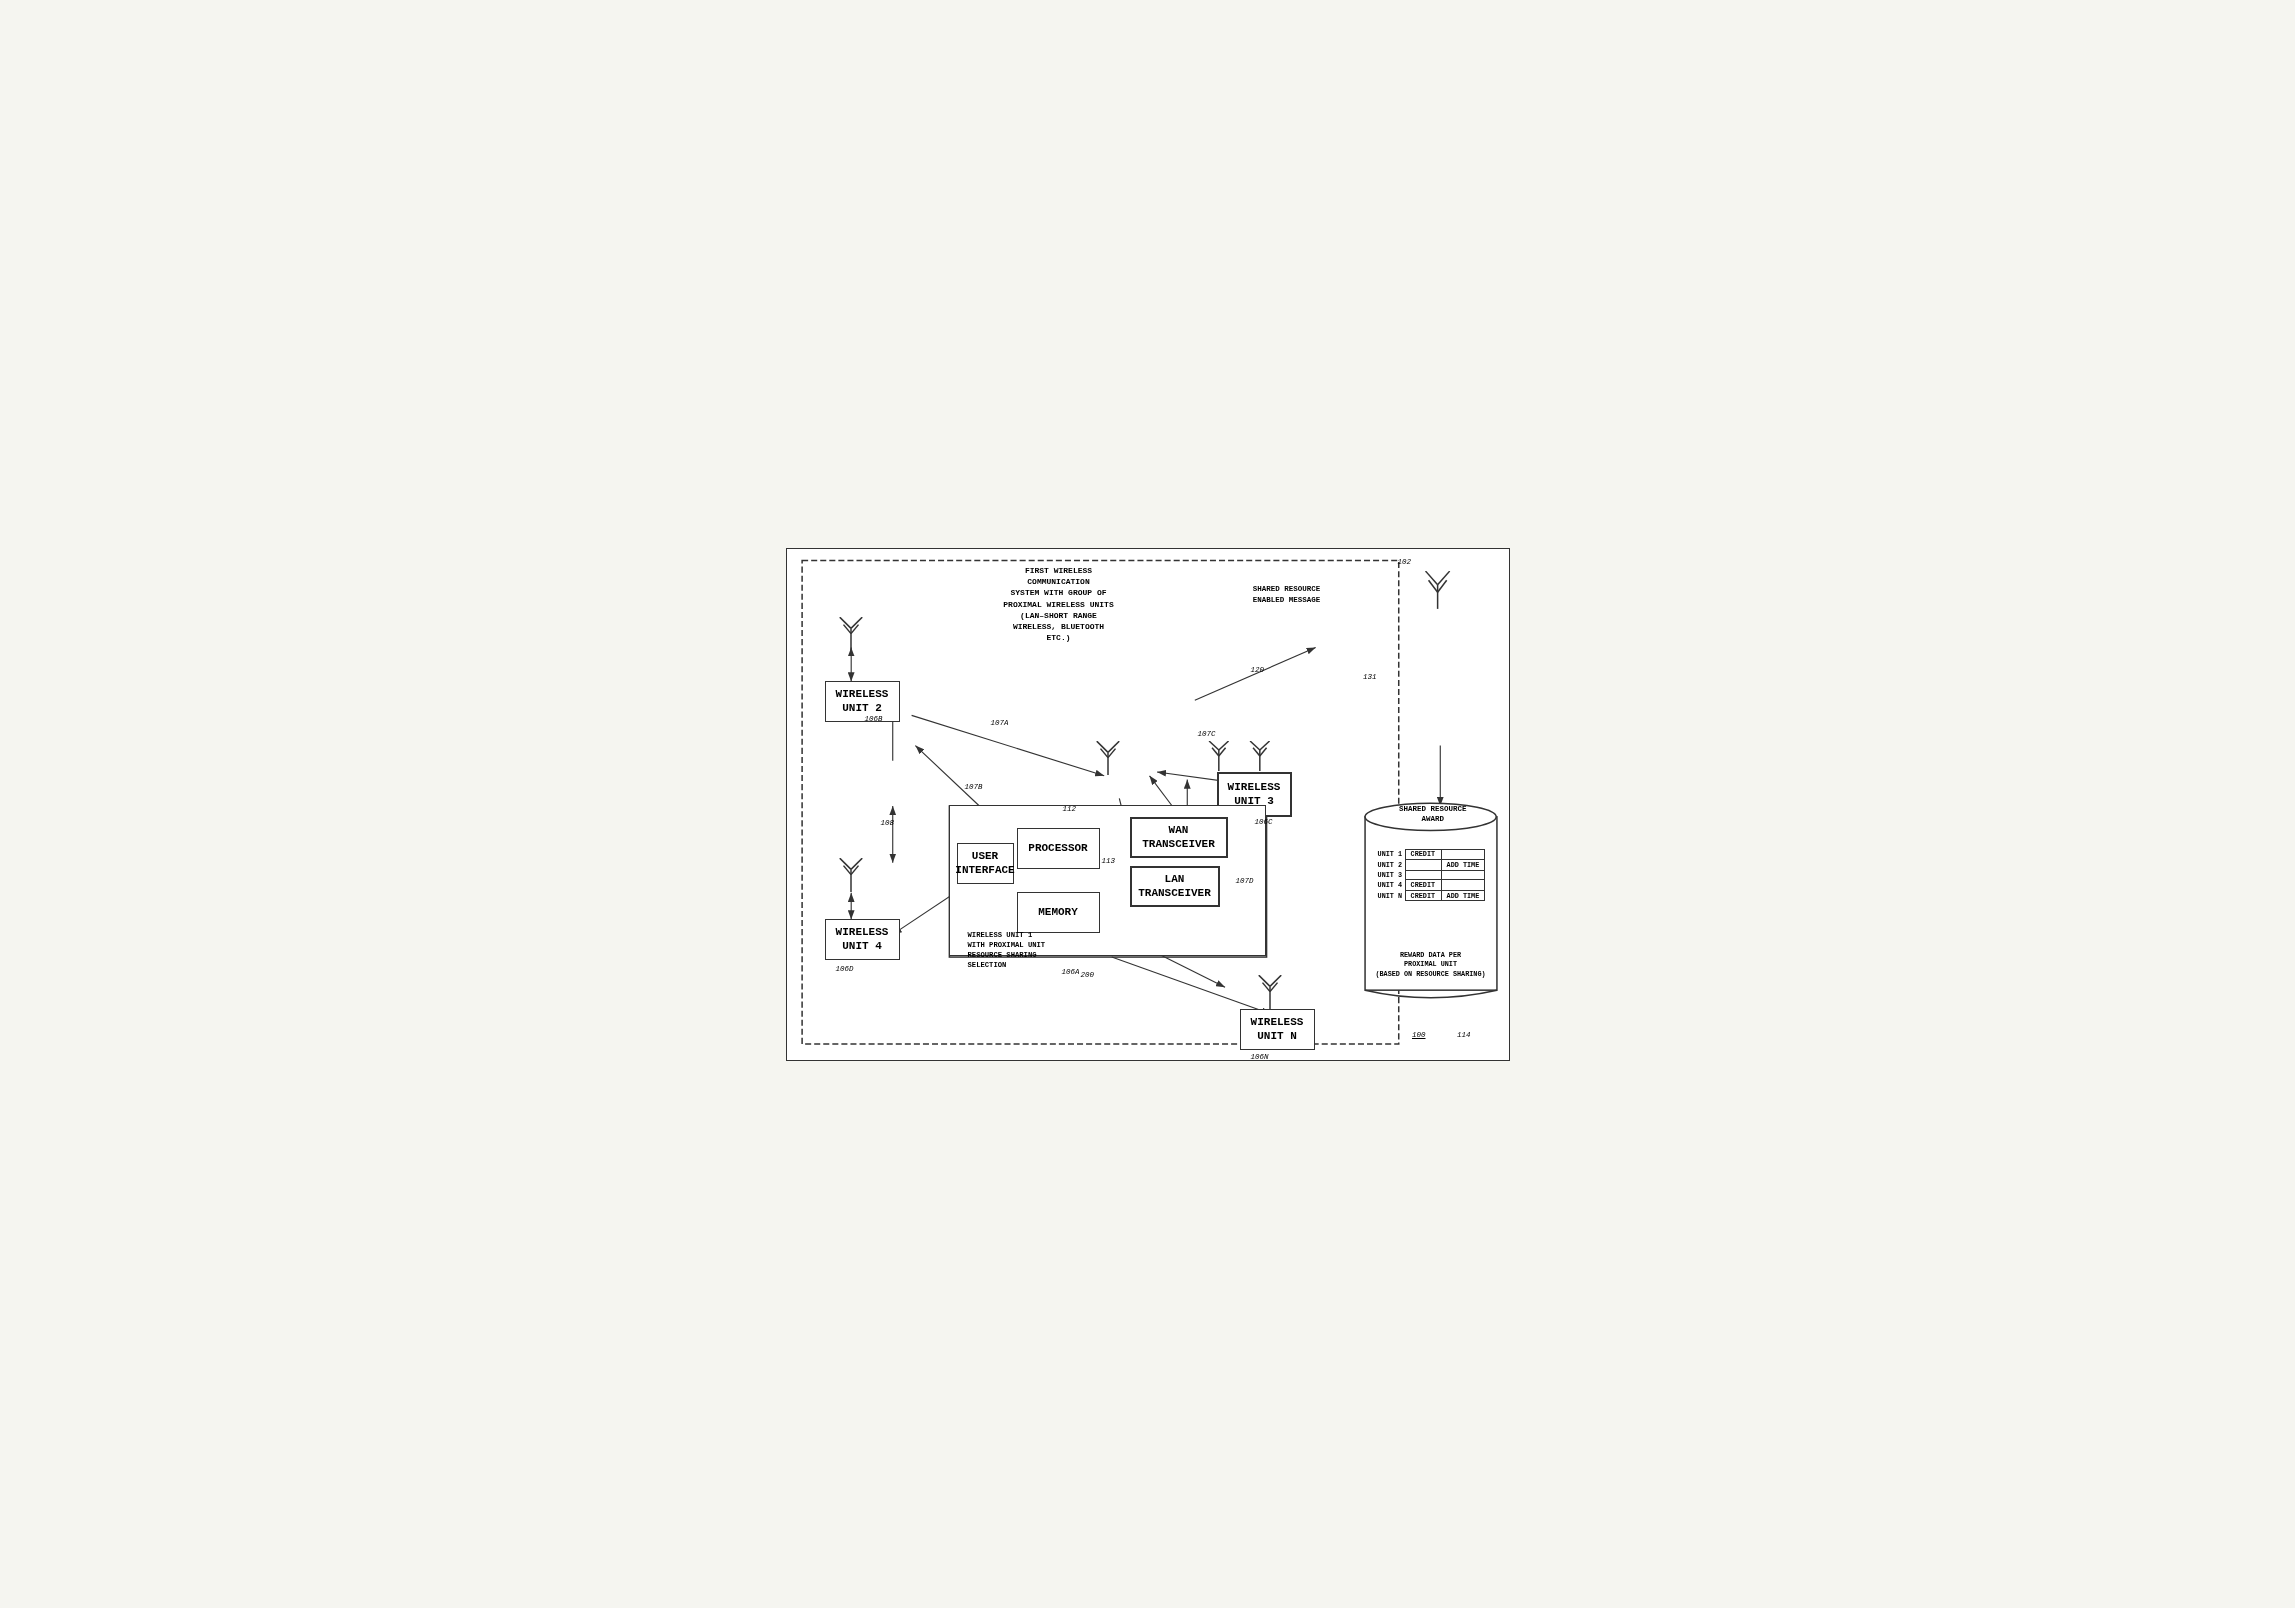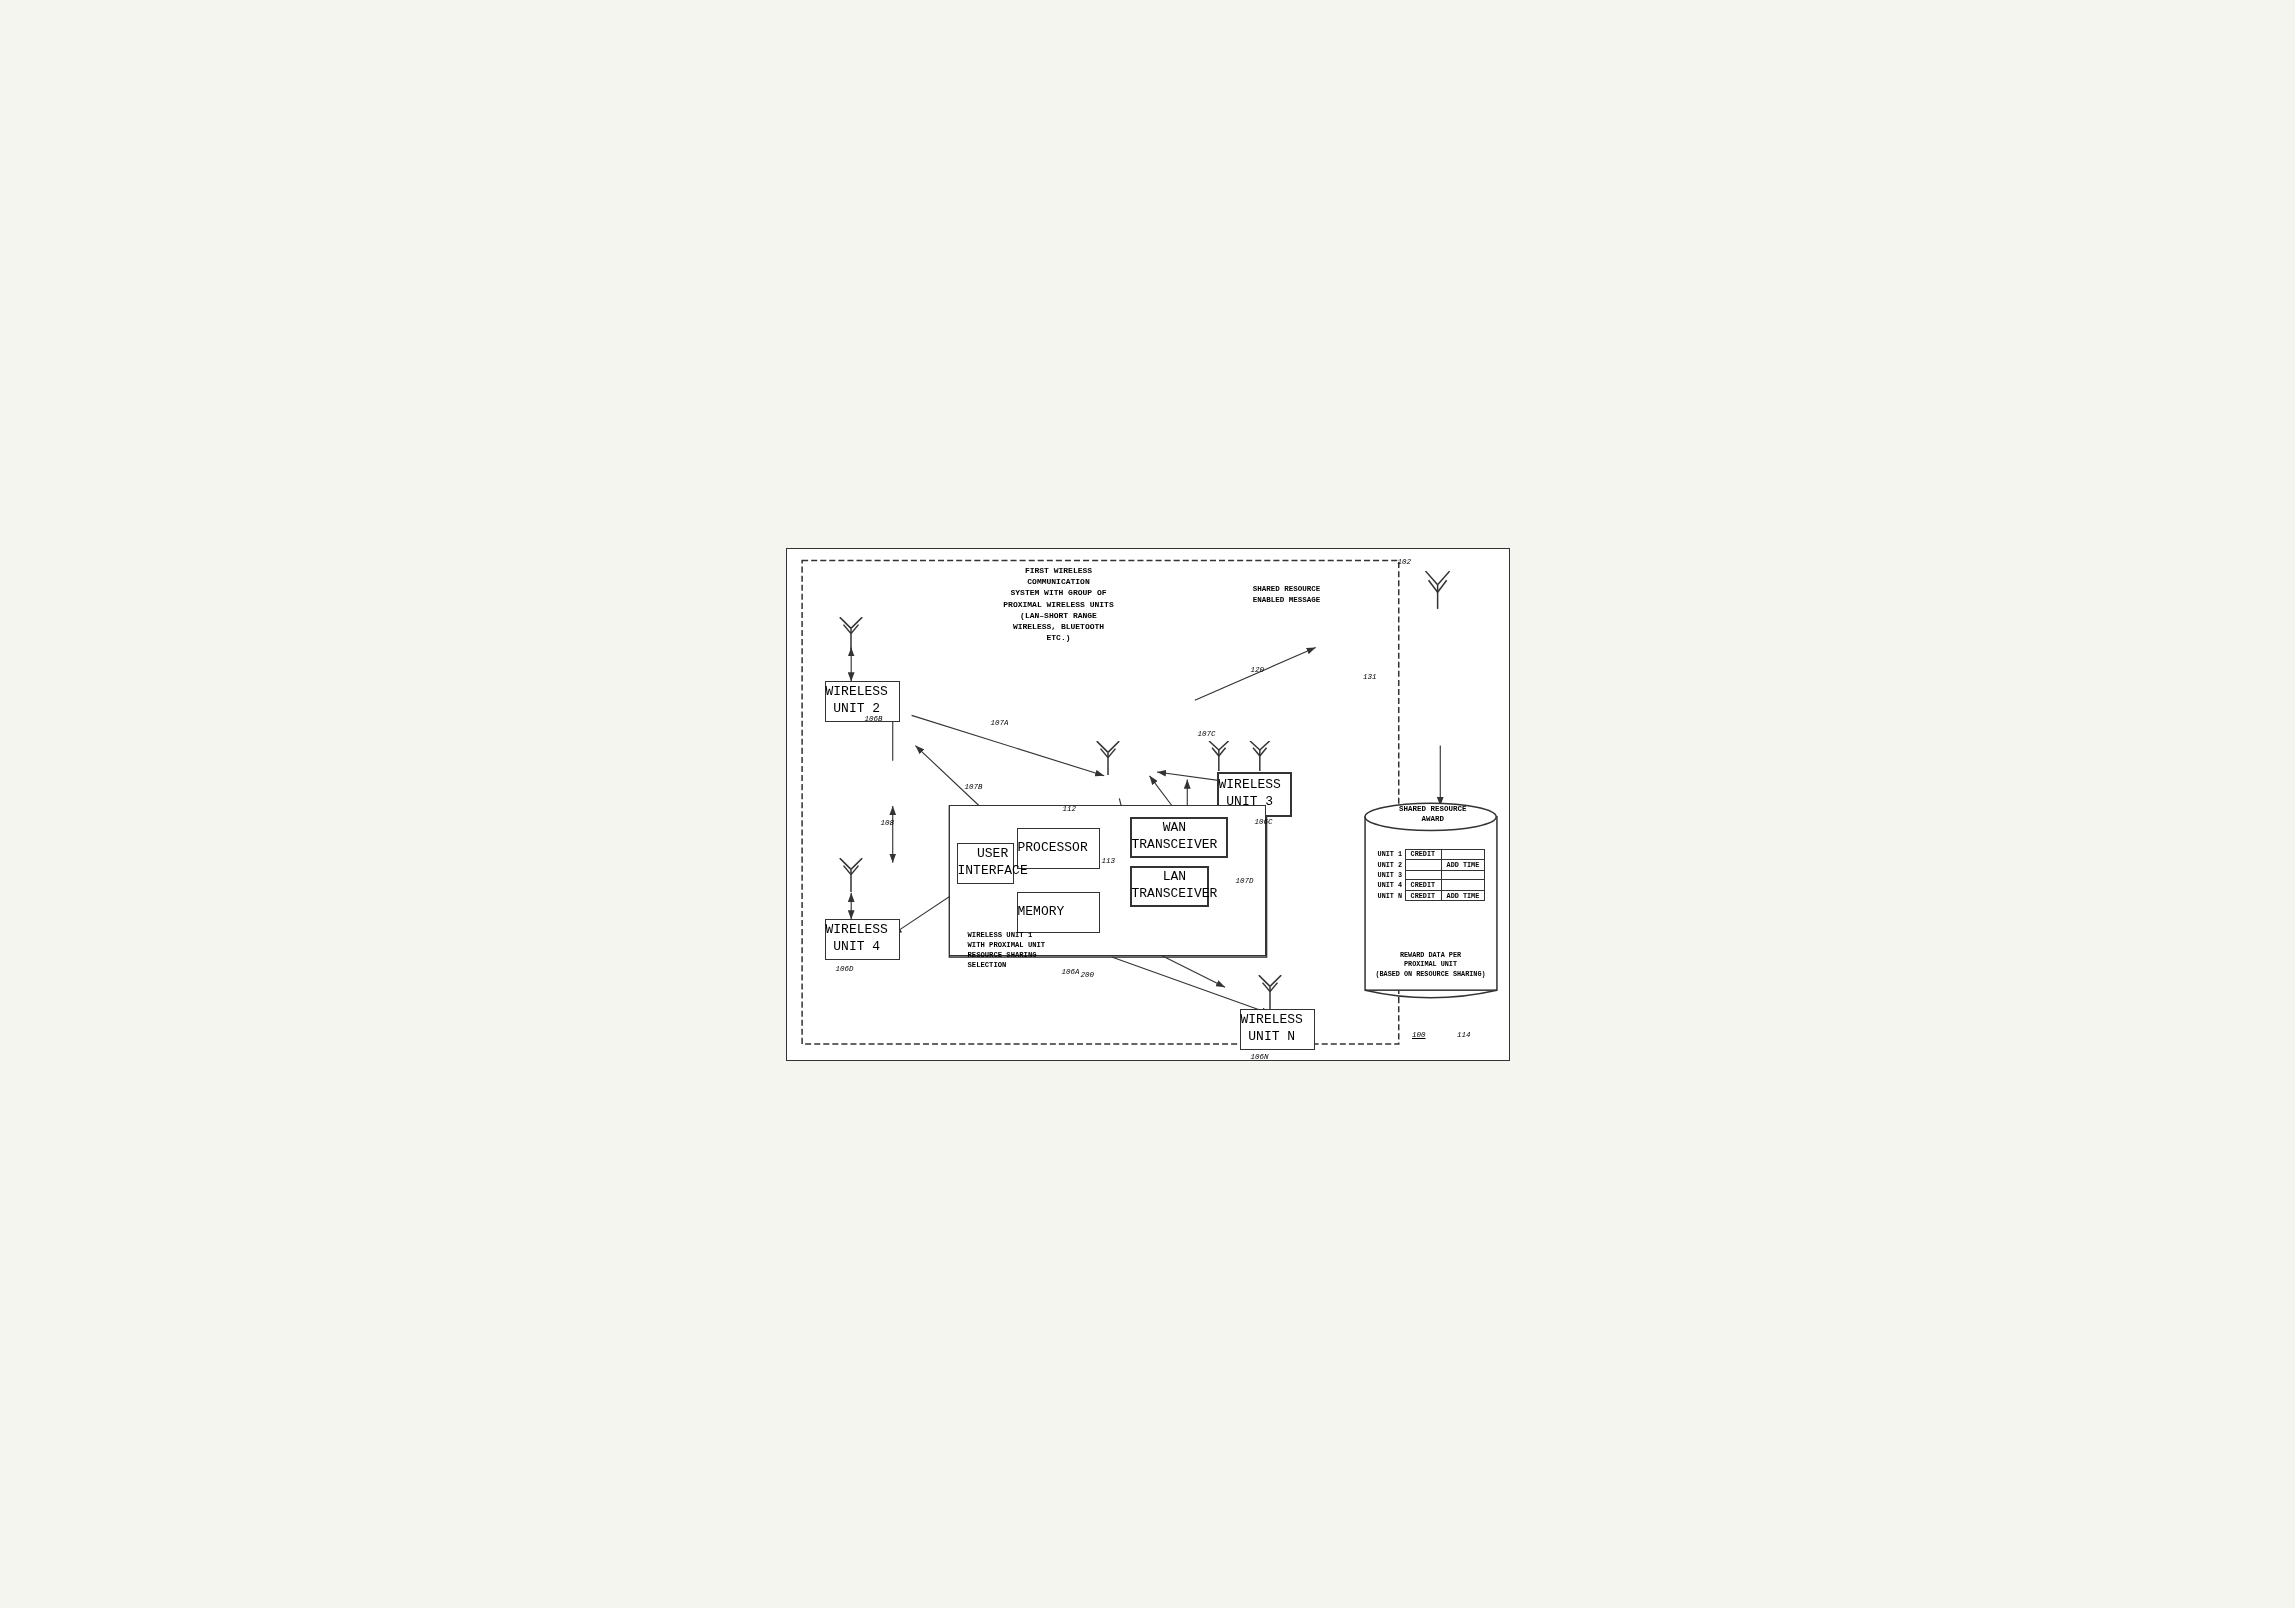--- a/index.html
+++ b/index.html
@@ -19,25 +19,25 @@
       position: relative;
       border: 1.5px solid #333;
       margin: 15px;
     }
     
     .box {
       position: absolute;
       border: 1.5px solid #333;
       background: white;
       text-align: center;
-      font-size: 13px;
-      font-weight: normal;
+      font-size: 11px;
+      font-weight: bold;
       display: flex;
       align-items: center;
-      justify-content: flex-start;
+      justify-content: center;
       line-height: 1.3;
     }
     .box-thick {
       border-width: 2.3px;
     }
     
     .antenna {
       position: absolute;
     }
     
@@ -243,21 +243,21 @@
 UNIT N</span>
   </div>
 
   <div style="position:absolute; left:162px; top:256px; width:317px; height:151px; border:1.5px solid #333; background:white;"></div>
 
   <div class="box box-thick" style="left:343px; top:268px; width:98px; height:41px;">
     <span style="white-space:pre-line;">WAN
 TRANSCEIVER</span>
   </div>
 
-  <div class="box box-thick" style="left:343px; top:317px; width:79px; height:41px;">
+  <div class="box box-thick" style="left:343px; top:317px; width:90px; height:41px;">
     <span style="white-space:pre-line;">LAN
 TRANSCEIVER</span>
   </div>
 
   <div class="box" style="left:230px; top:279px; width:83px; height:41px;">
     <span>PROCESSOR</span>
   </div>
 
   <div class="box" style="left:230px; top:343px; width:83px; height:41px;">
     <span>MEMORY</span>

